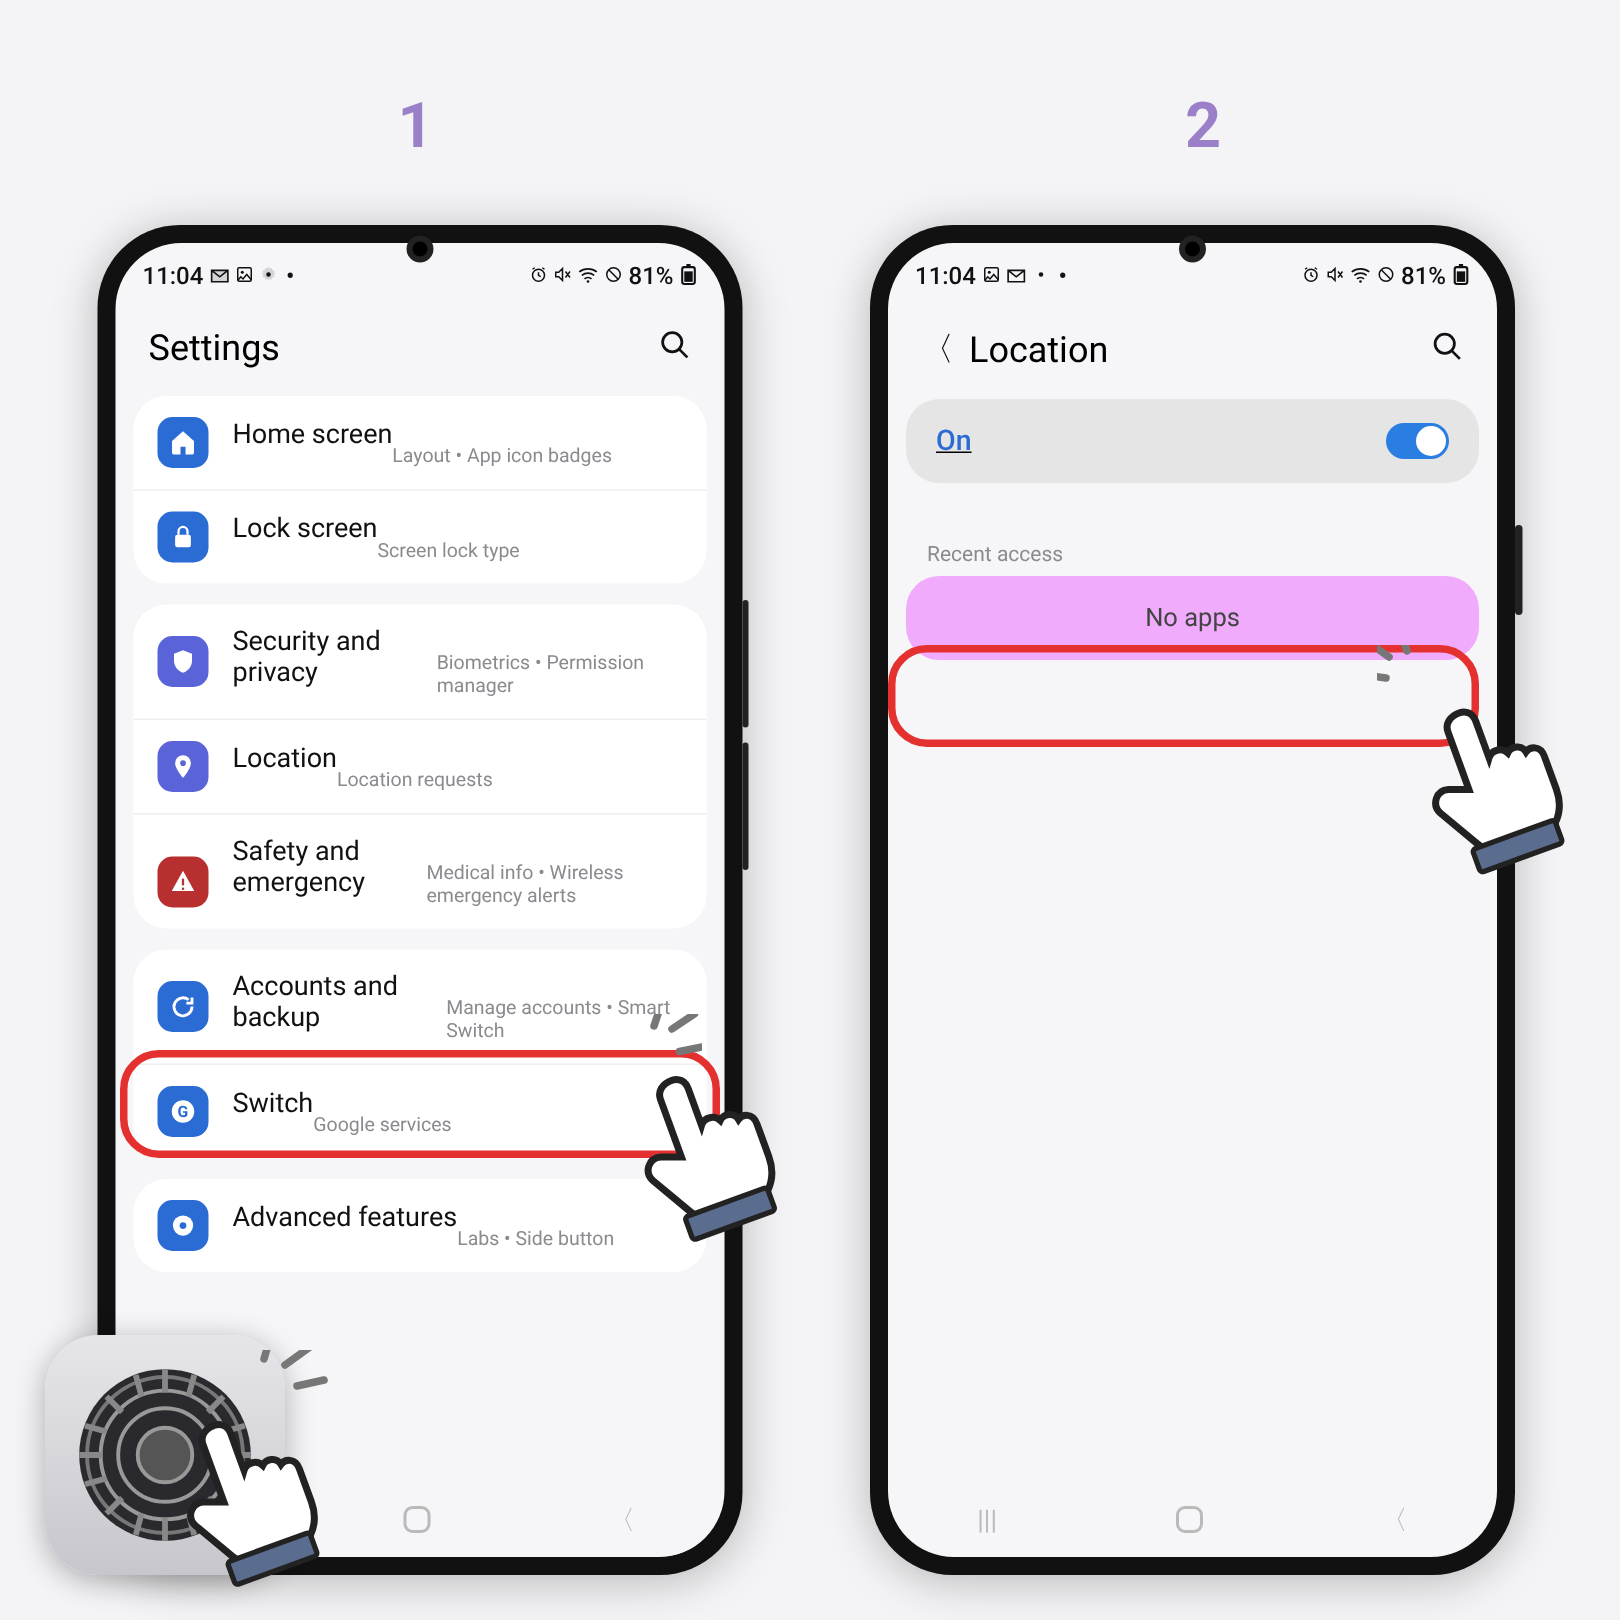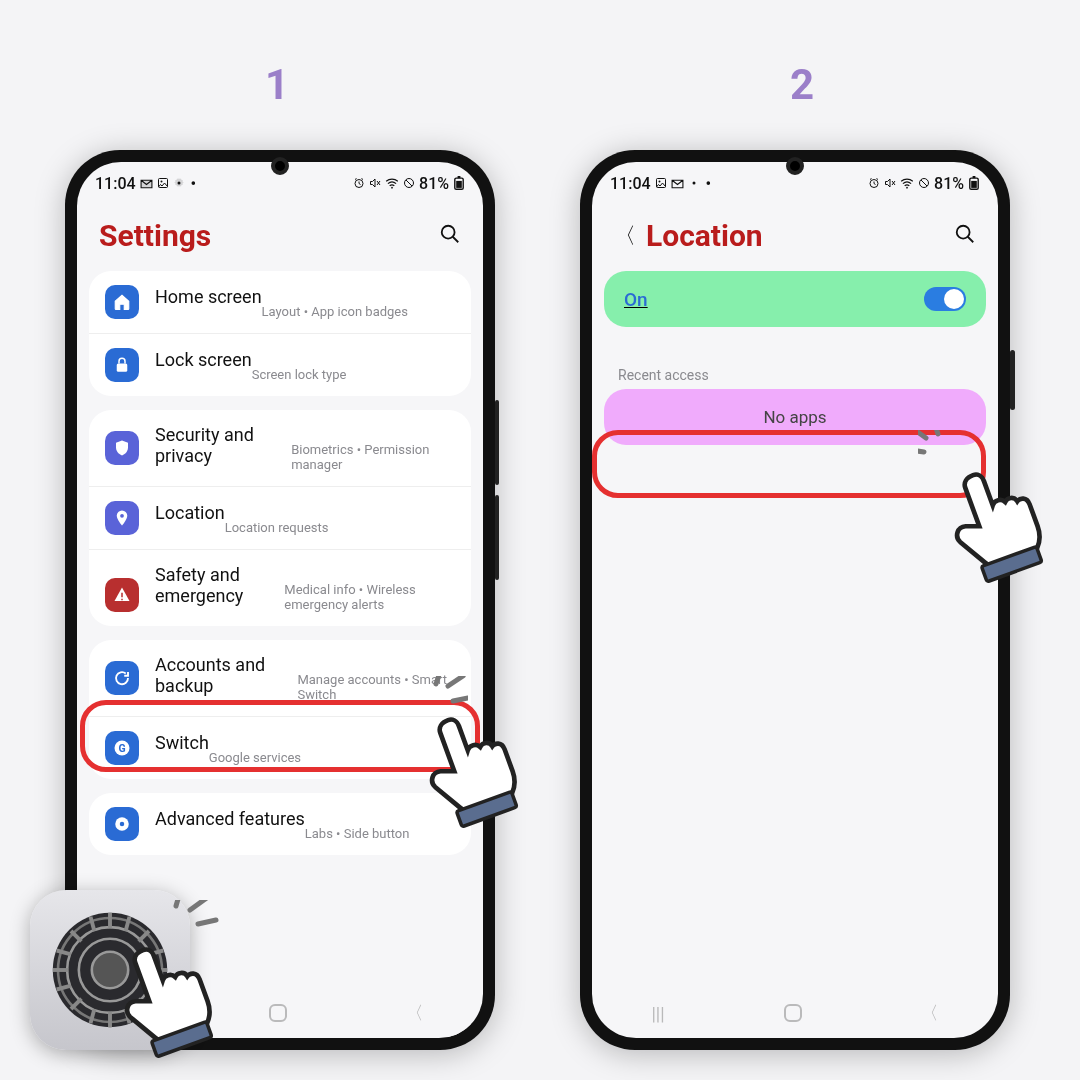--- a/index.html
+++ b/index.html
@@ -53,21 +53,21 @@
     padding: 4px 18px 0;
     font-size: 16px; font-weight:500; color:#111;
   }
   .status-left, .status-right { display:flex; align-items:center; gap:4px;}
   .status-right svg { display:block; }
 
   .header {
     display:flex; align-items:center; justify-content:space-between;
     padding: 18px 22px 18px 22px;
   }
-  .header .title { font-size: 30px; font-weight:700; color:#b91c1c; }
+  .header .title { font-size: 24px; font-weight:400; color:#000000; }
   .header .back { font-size:22px; margin-right:10px; color:#111;}
   .header .left { display:flex; align-items:center; }
 
   .card {
     background:#fff; border-radius:22px; margin:0 12px 14px; overflow:hidden;
   }
   .row {
     display:flex; align-items:center;
     padding:14px 16px;
     gap:16px;
@@ -99,22 +99,22 @@
     color:#888;
   }
   .navbar span { font-size:18px; opacity:.55;}
 
   .simple-row {
     background:#fff; padding:18px 20px; font-size:18px; color:#111;
   }
 
   .toggle-row {
     margin:0 12px 14px;
-    background:#86efac; border-radius:22px;
-    display:flex; align-items:center; justify-content:space-between;
+    background:#e5e5e5; border-radius:22px;
+    display:flex; align-items:flex-start; justify-content:space-between;
     padding:16px 20px;
     text-decoration:underline;
   }
   .toggle-label { font-size:19px; color:#2a6bd4; font-weight:500;}
   .toggle {
     width:42px; height:24px; background:#2a7de1; border-radius:14px;
     position:relative;
   }
   .toggle::after{
     content:""; position:absolute; right:2px; top:2px;

